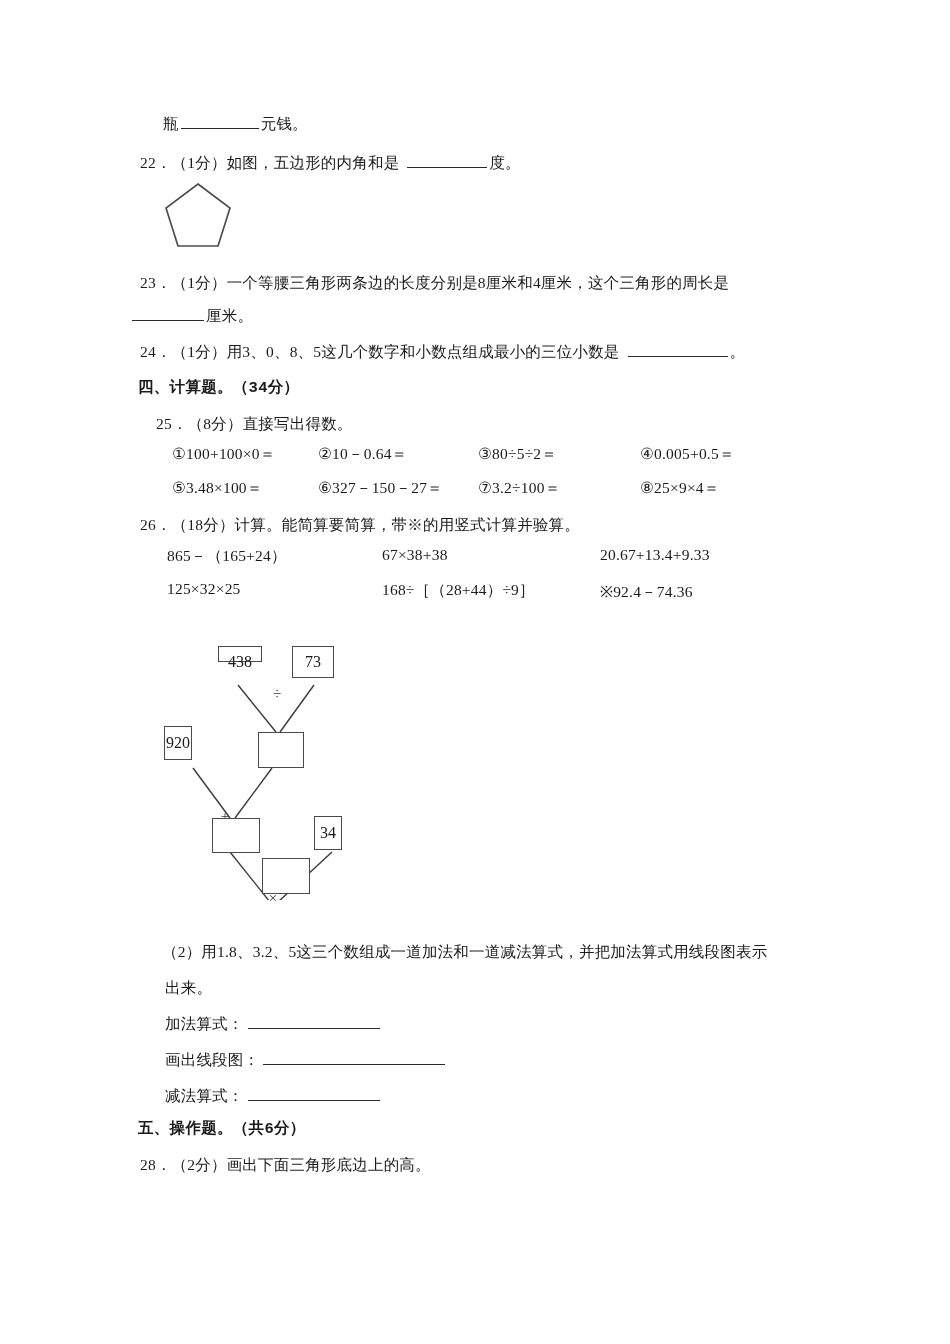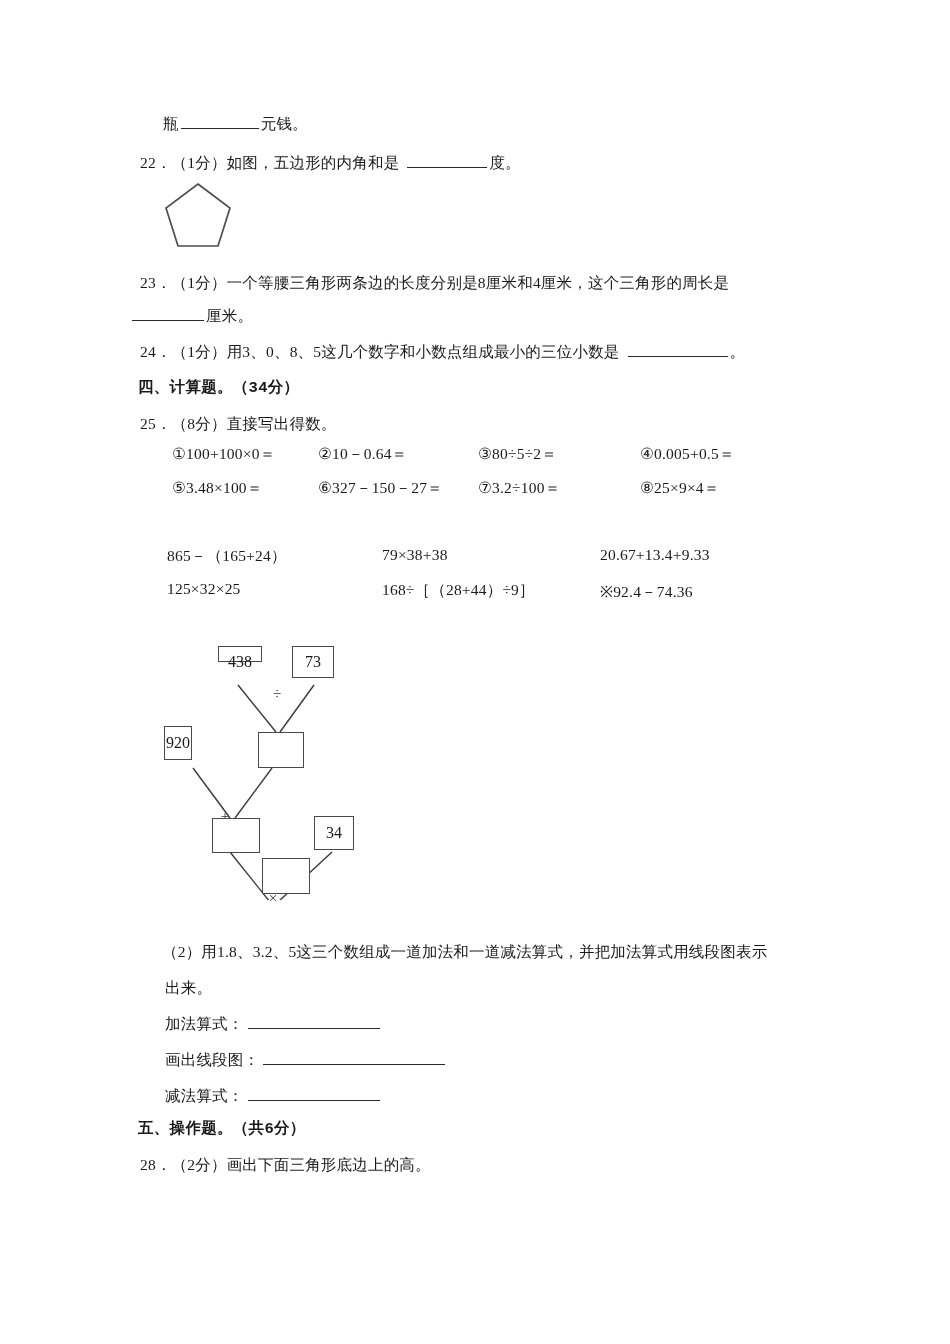--- a/index.html
+++ b/index.html
@@ -100,37 +100,40 @@
   <div class="abs q-line" style="left:130px; top:305px;">
     <span class="blank" style="width:72px;"></span><span>厘米。</span>
   </div>
 
   <div class="abs q-line" style="left:140px; top:341px;">
     <span class="q-num">24．</span><span>（1分）</span><span>用3、0、8、5这几个数字和小数点组成最小的三位小数是</span><span class="blank" style="width:100px; margin-left:8px;"></span><span>。</span>
   </div>
 
   <div class="abs section-head" style="left:138px; top:377px;">四、计算题。（34分）</div>
 
-  <div class="abs q-line" style="left:140px; top:413px;text-align:center;">
+  <div class="abs q-line" style="left:156px; top:413px;text-align:center;">
     <span class="q-num">25．</span><span>（8分）</span><span>直接写出得数。</span>
   </div>
 
   <div class="calc-cell" style="left:172px; top:444px;">①100+100×0＝</div>
   <div class="calc-cell" style="left:318px; top:444px;">②10－0.64＝</div>
   <div class="calc-cell" style="left:478px; top:444px;">③80÷5÷2＝</div>
   <div class="calc-cell" style="left:640px; top:444px;">④0.005+0.5＝</div>
 
   <div class="calc-cell" style="left:172px; top:478px;">⑤3.48×100＝</div>
   <div class="calc-cell" style="left:318px; top:478px;">⑥327－150－27＝</div>
   <div class="calc-cell" style="left:478px; top:478px;">⑦3.2÷100＝</div>
   <div class="calc-cell" style="left:640px; top:478px;">⑧25×9×4＝</div>
 
+  <div class="abs q-line" style="left:140px; top:514px;">
+    <span class="q-num">26．</span><span>（18分）</span><span>计算。能简算要简算，带※的用竖式计算并验算。</span>
+  </div>
 
   <div class="calc-cell" style="left:167px; top:546px;">865－（165+24）</div>
-  <div class="calc-cell" style="left:382px; top:546px;">79×38+38</div>
+  <div class="calc-cell" style="left:382px; top:546px;">67×38+38</div>
   <div class="calc-cell" style="left:600px; top:546px;">20.67+13.4+9.33</div>
 
   <div class="calc-cell" style="left:167px; top:580px;">125×32×25</div>
   <div class="calc-cell" style="left:382px; top:580px;">168÷［（28+44）÷9］</div>
   <div class="calc-cell" style="left:600px; top:580px;">※92.4－74.36</div>
 
 
   <div class="flow" style="left:150px; top:640px; width:260px; height:260px;">
     <svg width="260" height="260" viewBox="0 0 260 260" style="position:absolute; left:0; top:0;">
 
@@ -163,21 +166,21 @@
     <div class="flow-box" style="left:14px; top:86px; width:28px; height:34px; line-height:32px;">
       <span>920</span>
     </div>
 
     <div class="op-sym" style="left:62px; top:168px; width:26px;">+</div>
 
     <div class="flow-box" style="left:62px; top:178px; width:48px; height:35px;">
       <span></span>
     </div>
 
-    <div class="flow-box" style="left:164px; top:176px; width:40px; height:34px; line-height:32px;">
+    <div class="flow-box" style="left:164px; top:176px; width:28px; height:34px; line-height:32px;">
       <span>34</span>
     </div>
 
     <div class="op-sym" style="left:110px; top:250px; width:26px;">×</div>
   </div>
 
   <div class="flow-box" style="left:262px; top:858px; width:48px; height:36px;">
     <span></span>
   </div>
 

